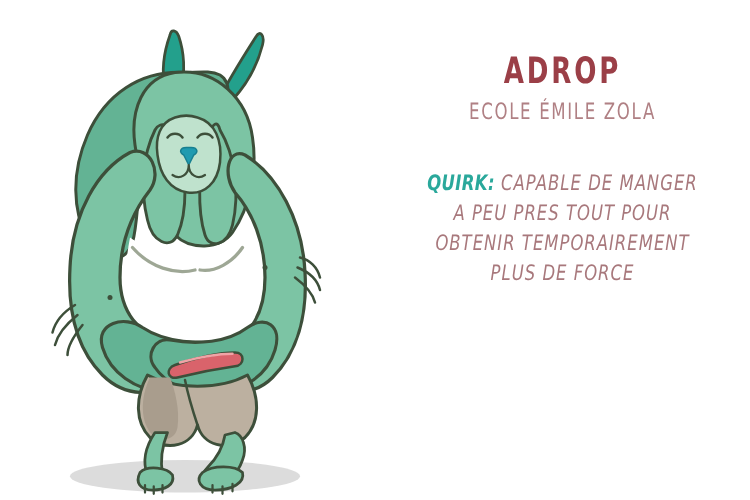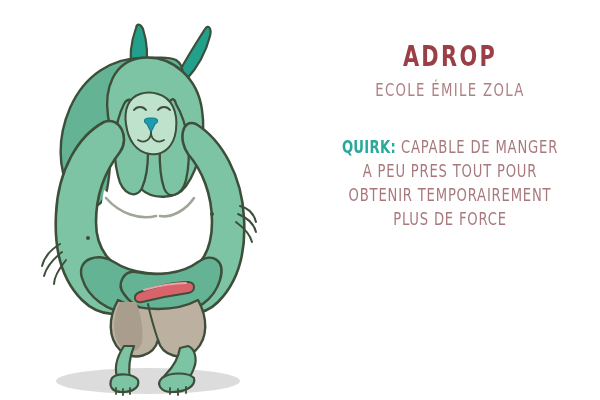--- a/index.html
+++ b/index.html
@@ -71,21 +71,21 @@
     color: #b08084;
     letter-spacing: 0.09em;
     transform: scaleX(0.82);
   }
 
   .stat-block {
     position: absolute;
     left: 0;
     width: 300px;
   }
-  #quirk-block { top: 118px; }
+  #quirk-block { top: 118px; font-style: italic; }
   #quirk-limit-block { top: 264px; }
 
   .stat-line {
     font-size: 17px;
     line-height: 24px;
     color: #a8787c;
     letter-spacing: 0.055em;
     transform: scaleX(0.86);
   }
   .stat-label {

